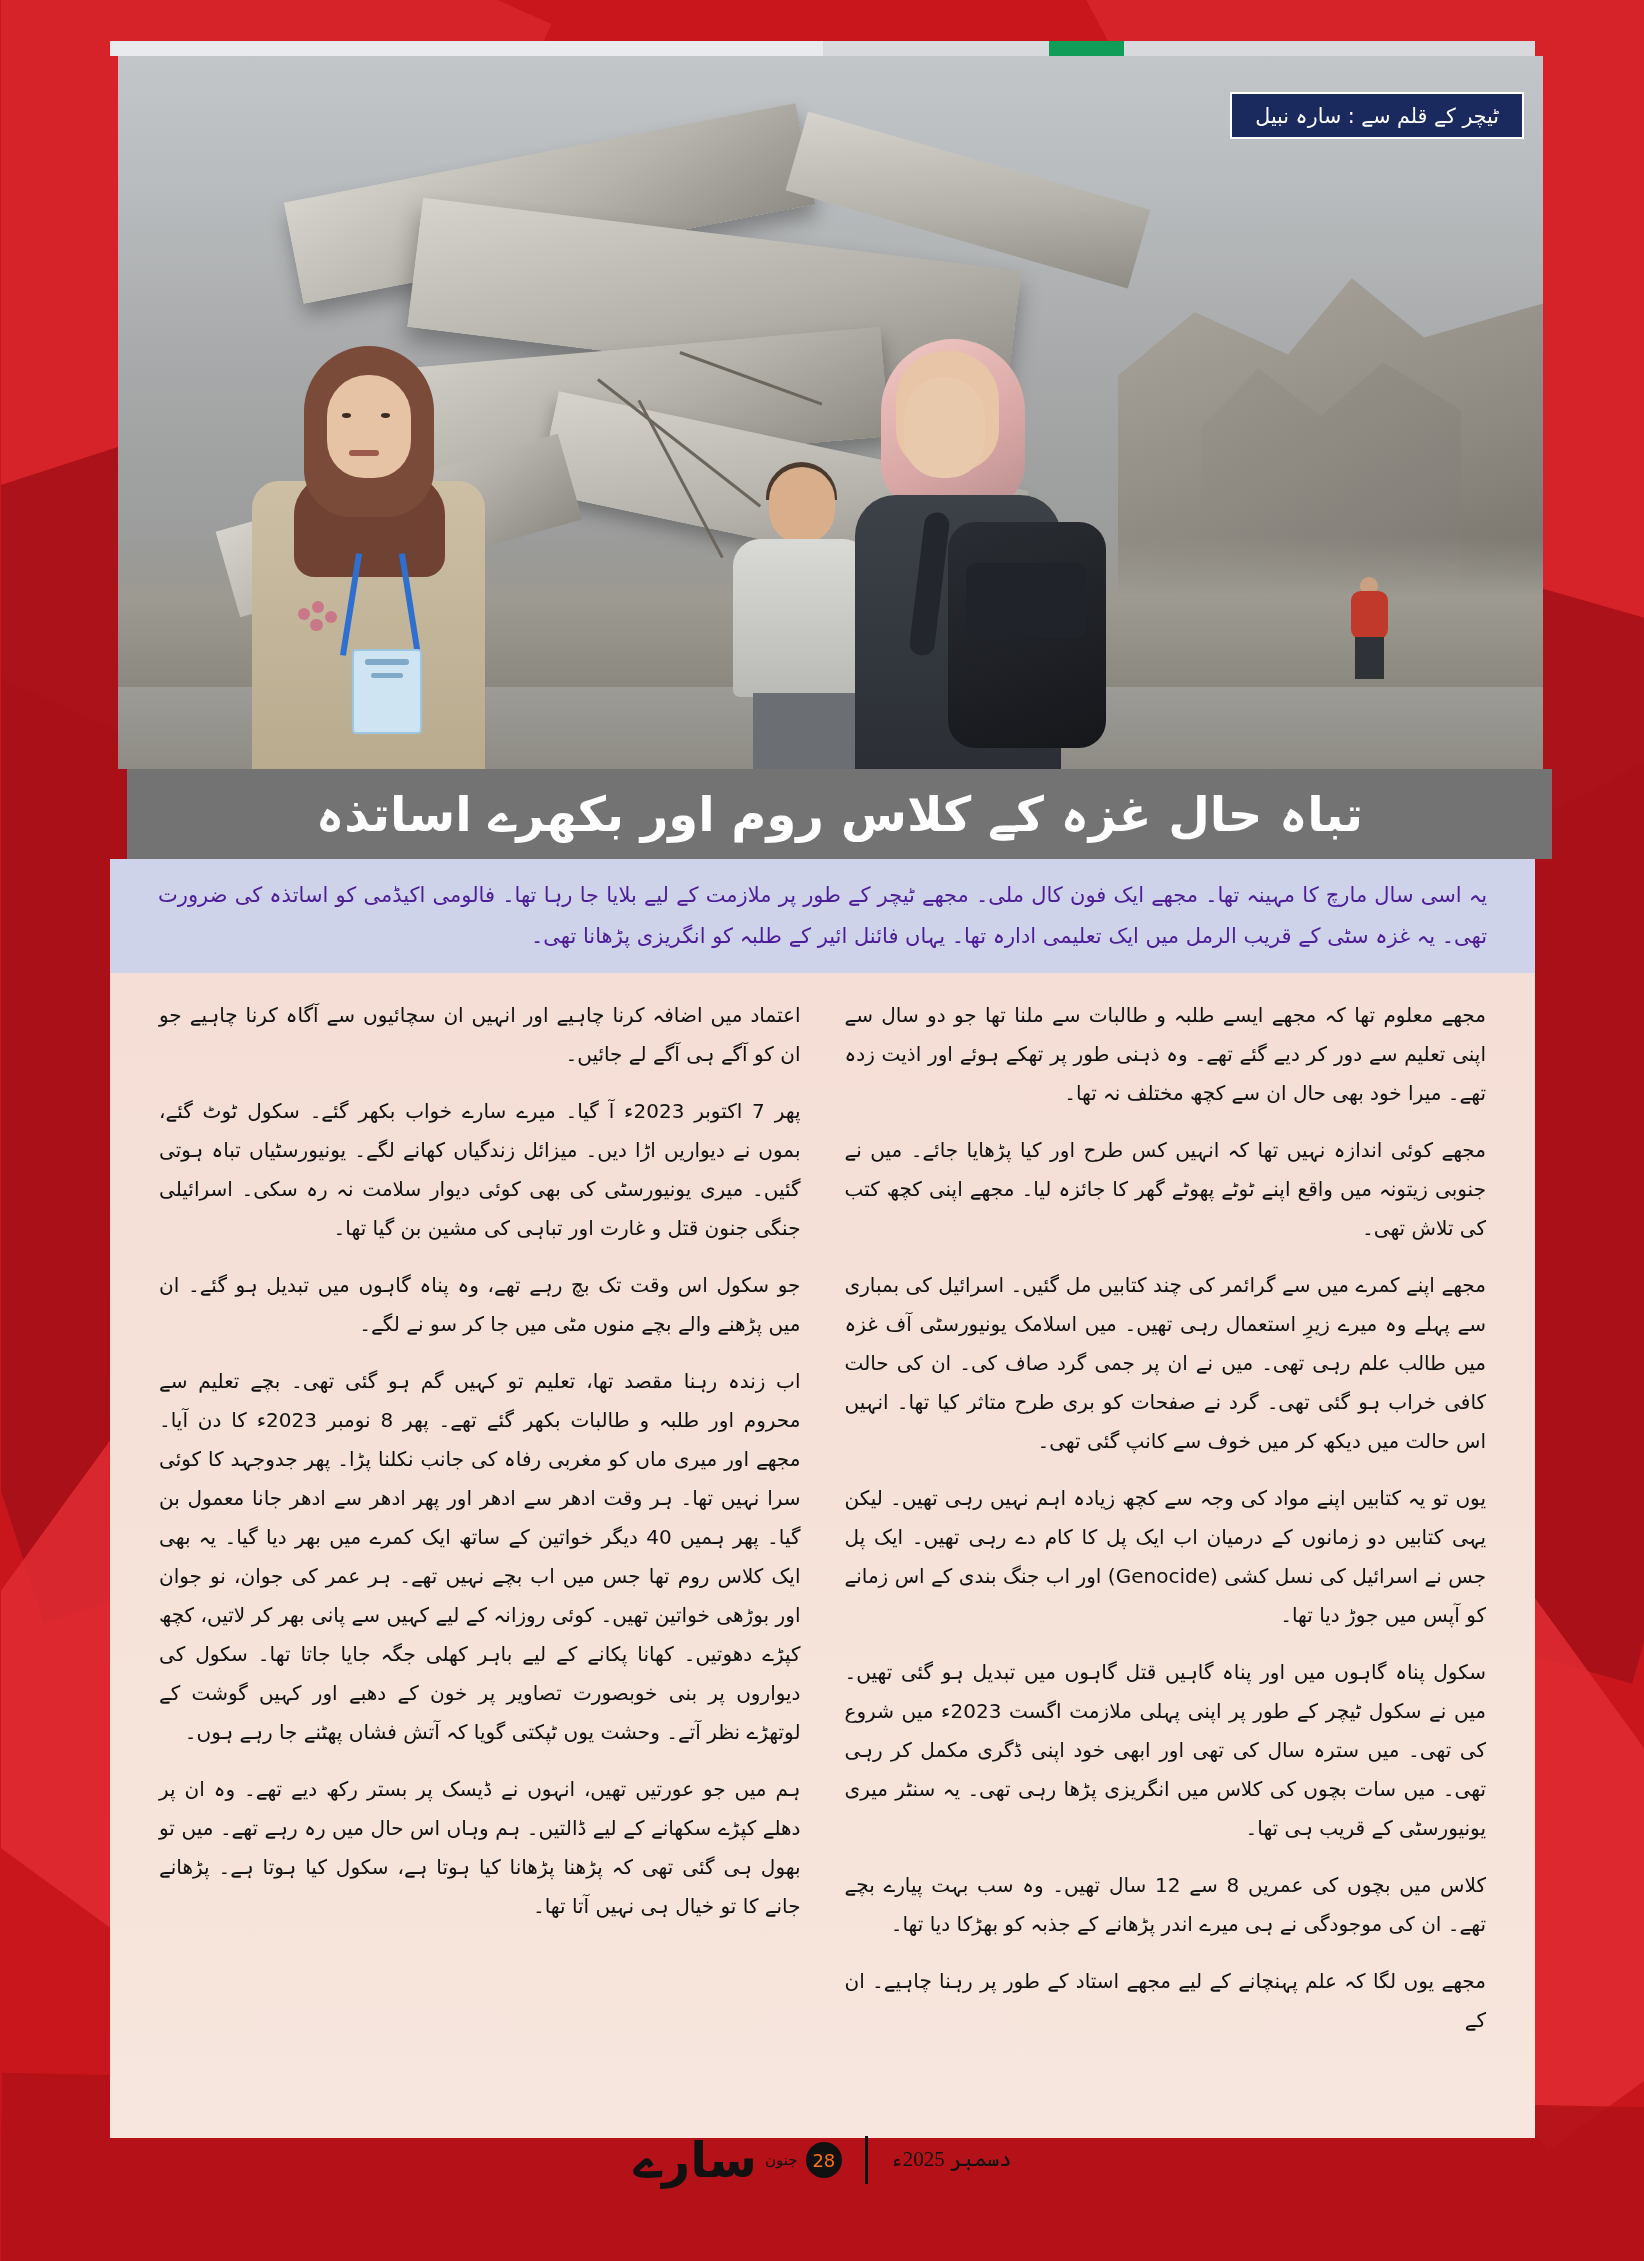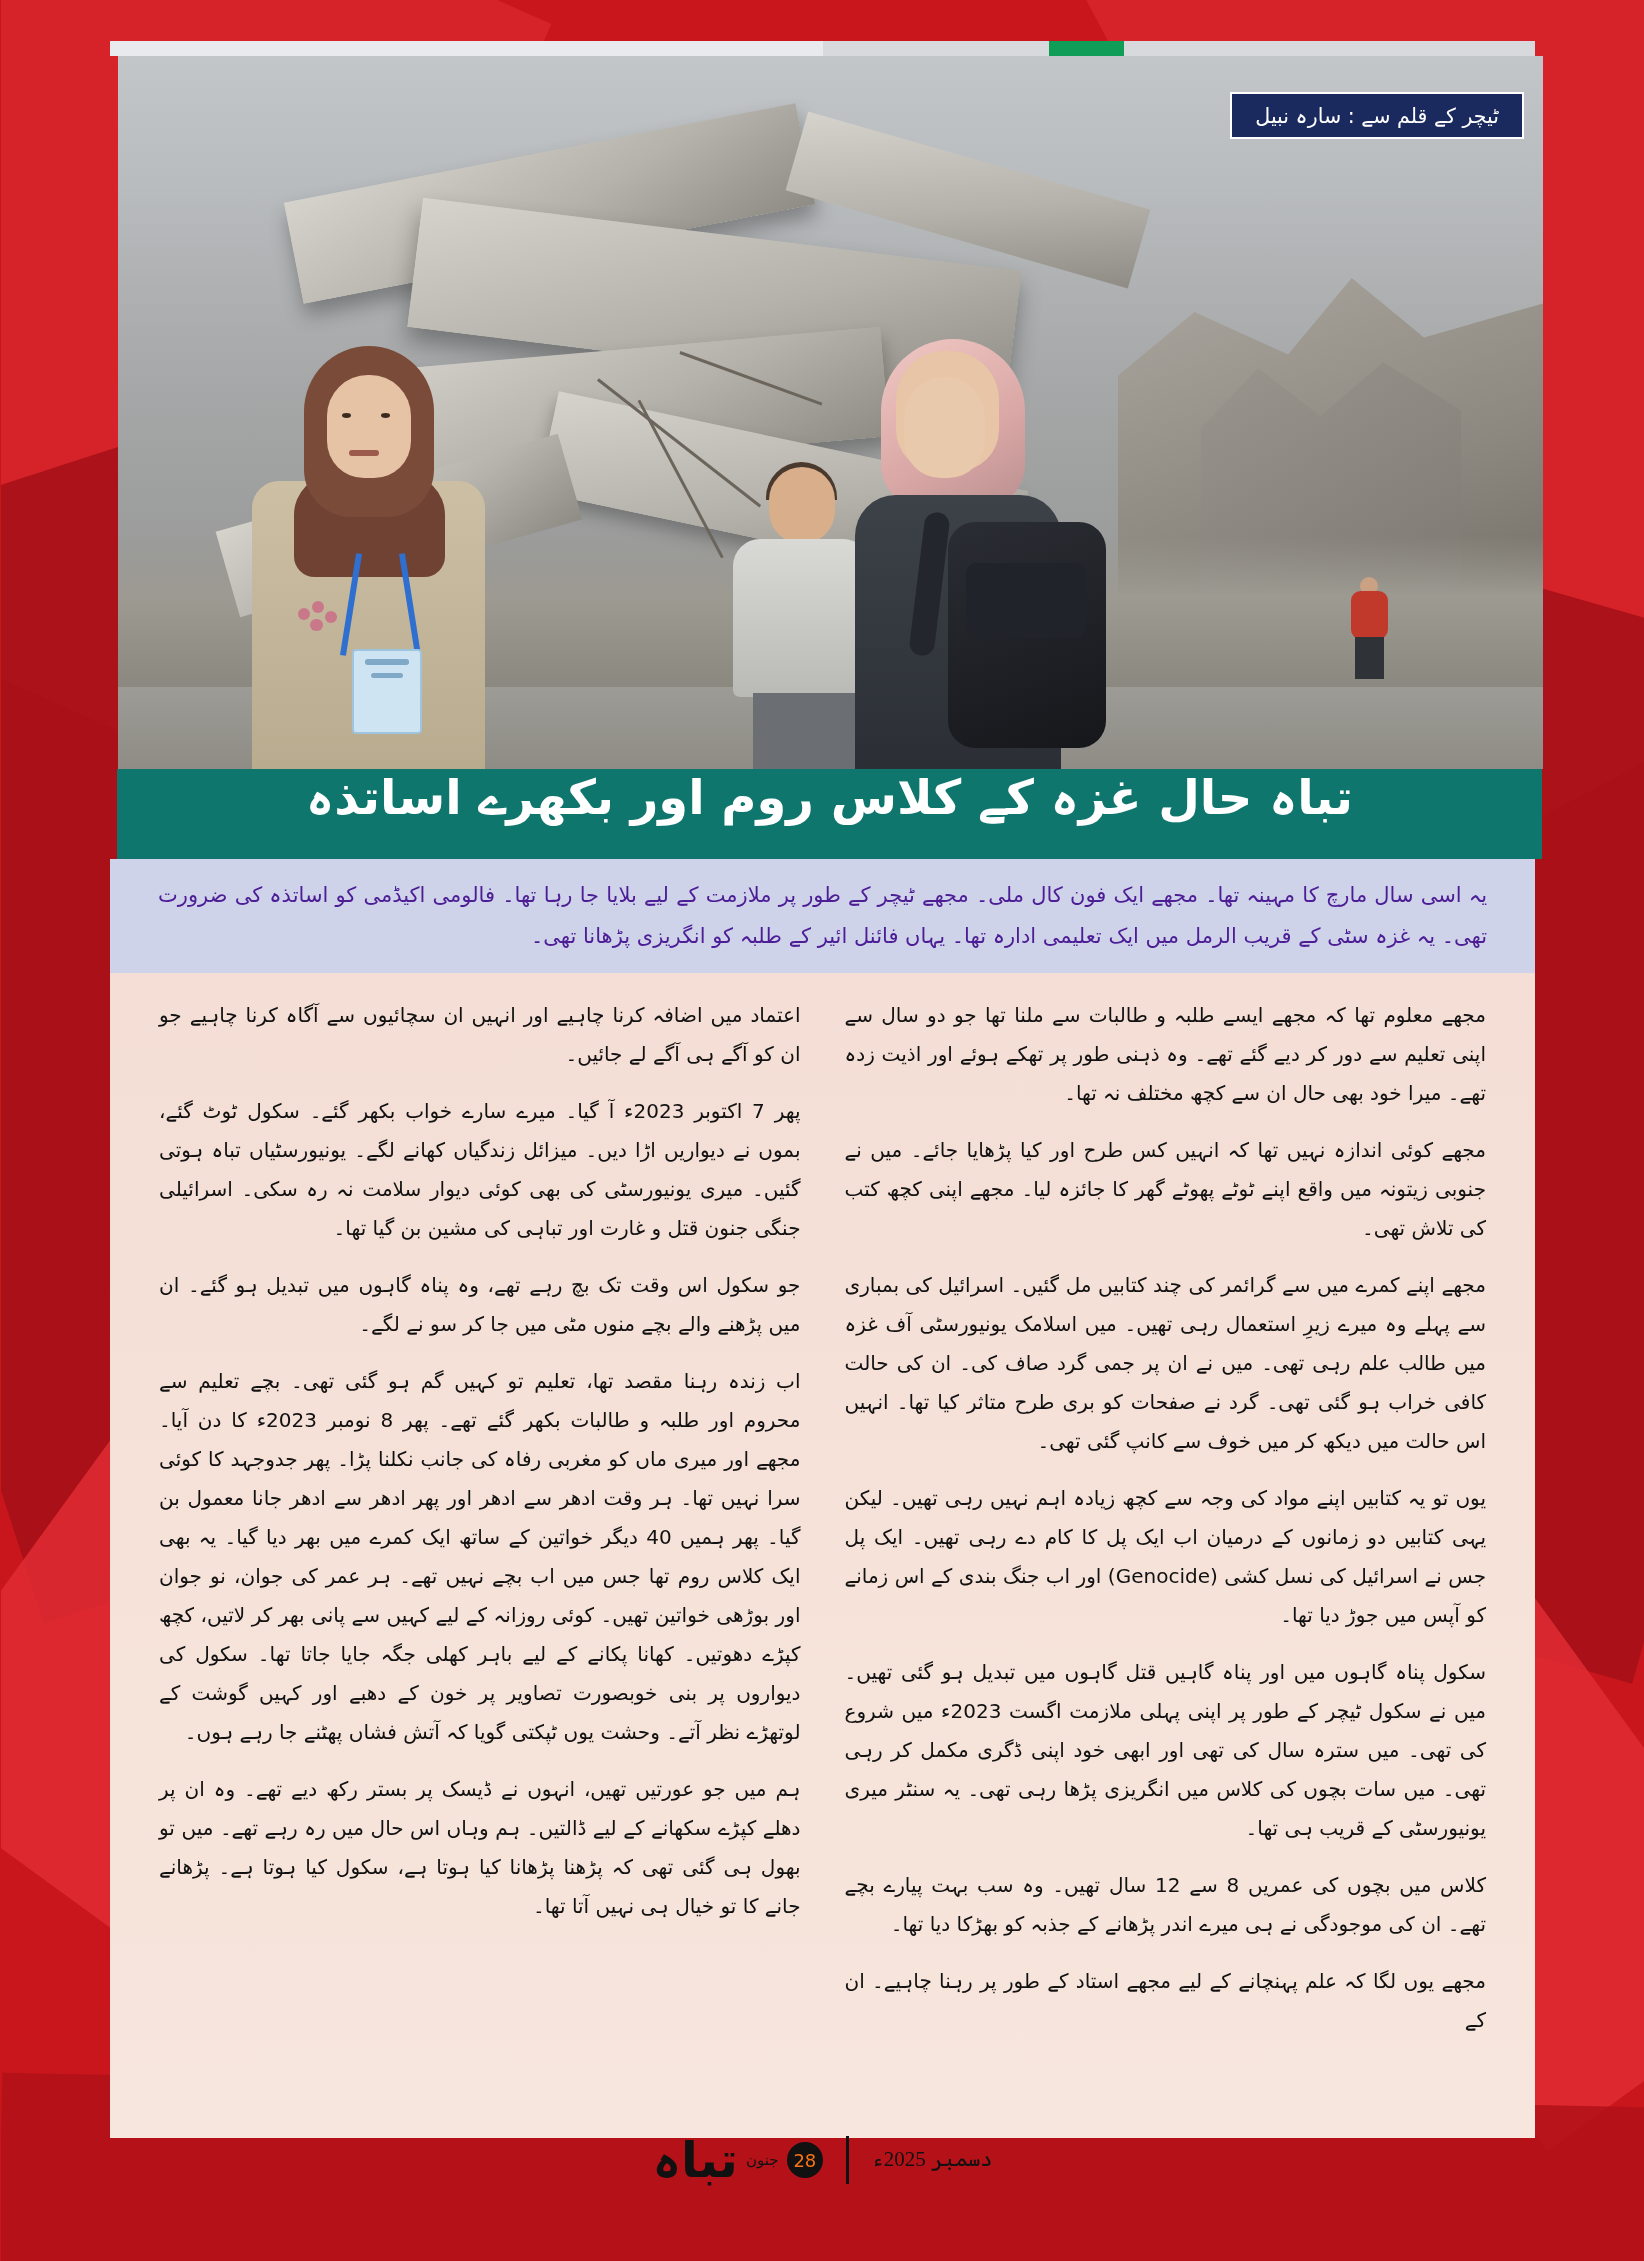--- a/index.html
+++ b/index.html
@@ -94,22 +94,22 @@
   .red-person{position:absolute;left:1227px;top:521px;width:48px;height:103px;}
   .rp-top{position:absolute;left:5.5px;top:13.7px;width:37px;height:48px;background:#c0392b;border-radius:9.6px;}
   .rp-head{position:absolute;left:15px;top:0;width:18px;height:18px;background:#caa183;border-radius:50%;}
   .rp-leg{position:absolute;left:9.6px;top:60px;width:29px;height:42px;background:#2f3237;}
 
   
   .author-tag{position:absolute;right:19px;top:36px;background:#1b2a5e;color:#fff;
     padding:9.6px 23px;font-size:20.6px;border:2.1px solid #fff;letter-spacing:0.3px;}
 
   
-  .headline{position:absolute;left:7px;top:728px;width:1425px;height:90px;background:#0f766e;
-    display:flex;align-items:flex-start;justify-content:center;}
+  .headline{position:absolute;left:17px;top:728px;width:1425px;height:90px;background:#737373;
+    display:flex;align-items:center;justify-content:center;}
   .headline h1{margin:0;color:#fff;font-size:48px;font-weight:bold;letter-spacing:0.7px;}
 
   
   .deck{position:absolute;left:0;top:818px;width:1425px;height:114px;background:#cfd3ea;
     display:flex;align-items:center;}
   .deck p{margin:0;padding:0 48px;color:#4c1d95;font-size:21px;line-height:1.95;text-align:justify;width:100%;}
 
   
   .body-wrap{position:absolute;left:0;top:932px;width:1425px;height:1165px;
     background:linear-gradient(180deg,#f4ded5,#f7e6dd);
@@ -241,18 +241,18 @@
       <p>ہم میں جو عورتیں تھیں، انہوں نے ڈیسک پر بستر رکھ دیے تھے۔ وہ ان پر دھلے کپڑے سکھانے کے لیے ڈالتیں۔ ہم وہاں اس حال میں رہ رہے تھے۔ میں تو بھول ہی گئی تھی کہ پڑھنا پڑھانا کیا ہوتا ہے، سکول کیا ہوتا ہے۔ پڑھانے جانے کا تو خیال ہی نہیں آتا تھا۔</p>
     </div>
   </div>
 
   <div class="footer">
     <div class="f-date">دسمبر 2025ء</div>
     <div class="f-sep"></div>
     <div class="f-logo">
       <div class="f-page">28</div>
       <div class="city">جنون</div>
-      <div class="mark">تباہ</div>
+      <div class="mark">سارے</div>
     </div>
   </div>
 
 </div>
 
 
 </body></html>

